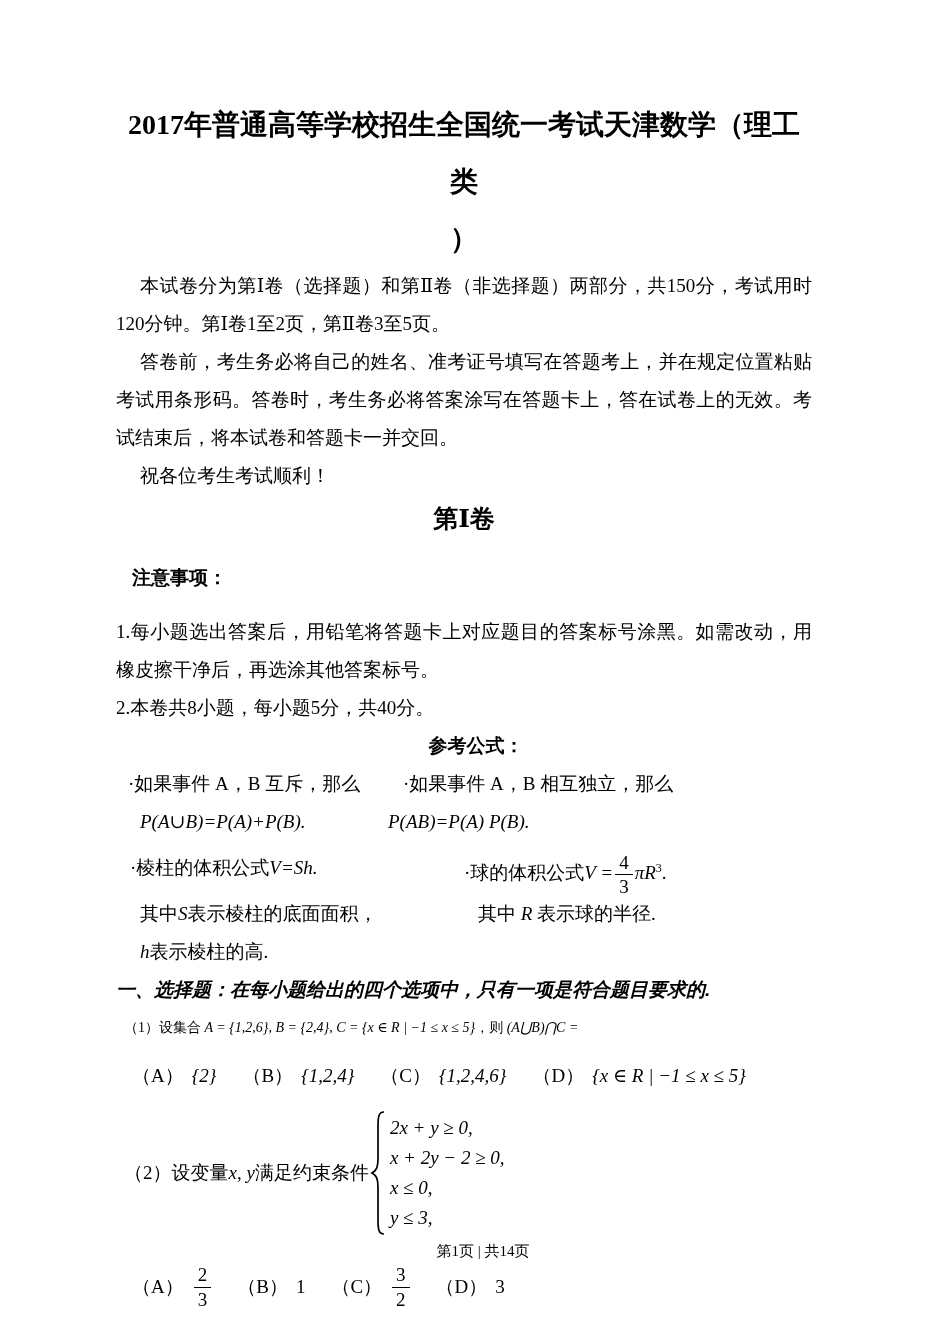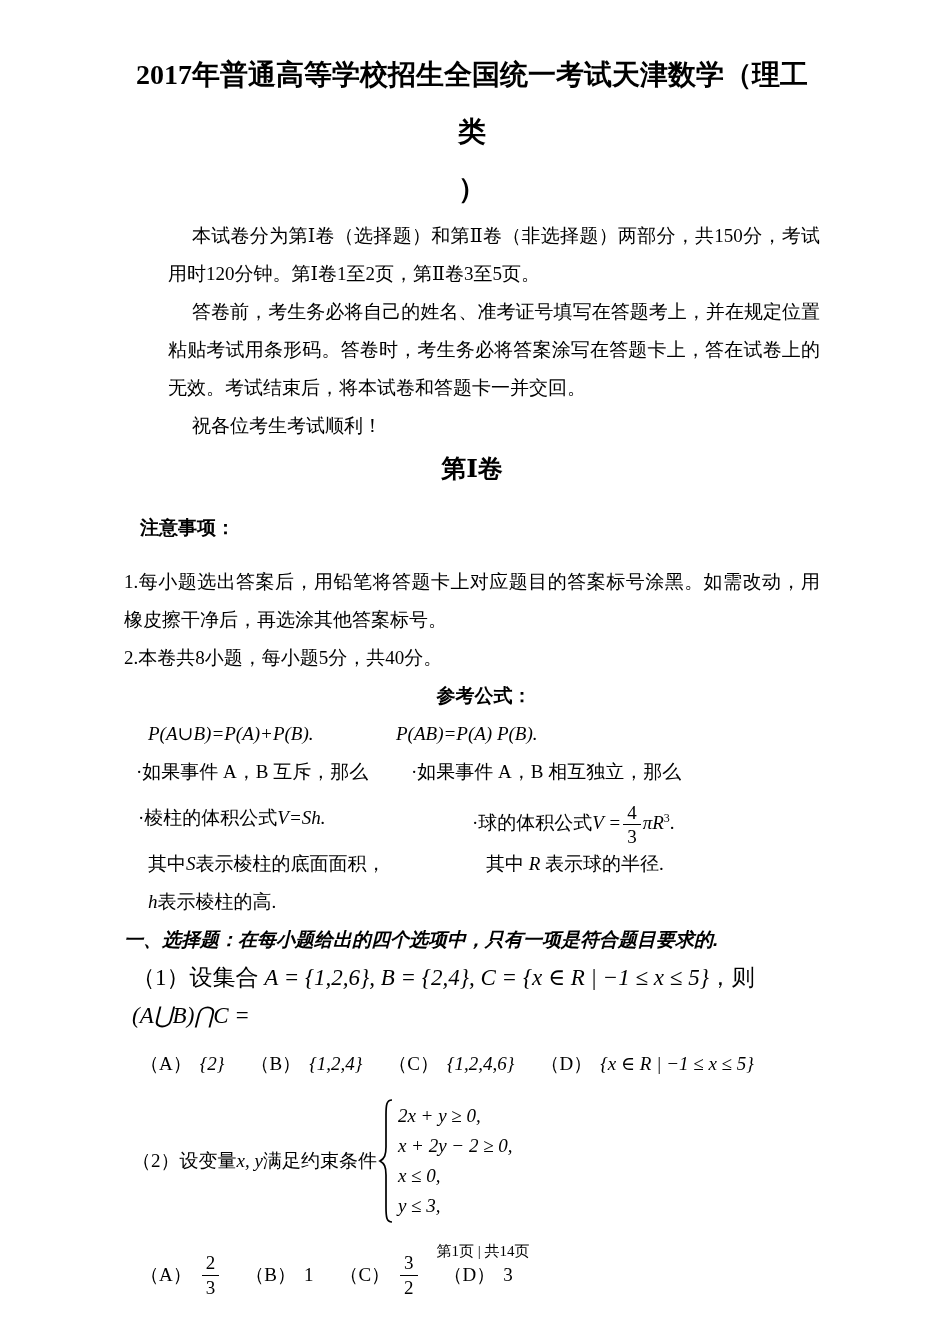--- a/index.html
+++ b/index.html
@@ -3,54 +3,54 @@
 <meta charset="utf-8">
 <style>
   html, body { margin: 0; padding: 0; }
   body {
     width: 950px; height: 1344px;
     background: #ffffff; color: #000000;
     font-family: "Liberation Serif", "DejaVu Serif", serif;
     position: relative; overflow: hidden;
   }
   .content {
-    position: absolute; left: 124px; top: 0;
-    width: 696px; padding-top: 46px;
+    position: absolute; left: 116px; top: 0;
+    width: 696px; padding-top: 96px;
   }
   .doc-title {
     text-align: center; font-size: 28px; font-weight: bold;
     line-height: 57px; margin: 0;
   }
   .doc-title .subject { font-family: "Liberation Sans", "DejaVu Sans", sans-serif; }
   .body-p {
     font-size: 19px; line-height: 38px; margin: 0;
     text-align: justify;
   }
-  .indent { text-indent: 24px; margin-left: 44px; }
+  .indent { text-indent: 24px; }
   .bold-sans { font-family: "Liberation Sans", "DejaVu Sans", sans-serif; font-weight: bold; }
   .part-heading {
     text-align: center; font-size: 25px; font-weight: bold;
     line-height: 48px; margin: 0;
   }
   .notice-heading { font-size: 19px; line-height: 38px; margin: 16px; }
   .formulas-heading { font-size: 19px; line-height: 38px; margin: 0; padding-left: 24px; text-align: center; }
   .formula-row { position: relative; height: 38px; font-size: 19px; line-height: 38px; }
   .formula-row.tall { height: 54px; line-height: 54px; text-decoration: underline; }
   .fcol { position: absolute; top: 0; white-space: nowrap; }
   .math { font-style: italic; }
   .mvar { font-style: italic; }
   .frac {
     display: inline-block; text-align: center; vertical-align: middle;
     line-height: 1.15; font-size: 19px; margin: 0 2px;
   }
   .frac .num { display: block; border-bottom: 1.5px solid #000; padding: 0 4px 1px; }
   .frac .den { display: block; padding: 1px 4px 0; }
   sup.exp { font-size: 12px; }
   .choice-heading { font-size: 19px; line-height: 38px; margin: 0; font-style: italic; }
-  .q-stem { font-size: 23px; line-height: 38px; margin: 0; padding-left: 8px; }
+  .q-stem { font-size: 14px; line-height: 38px; margin: 0; padding-left: 8px; }
   .q-options { font-size: 19px; line-height: 38px; margin: 10px 0 0; padding-left: 16px; }
   .opt-label { margin-right: 8px; }
   .opt-val { margin-right: 26px; }
   .q2-row {
     display: flex; align-items: center; font-size: 19px;
     padding-left: 8px; margin-top: 14px;
   }
   .constraints { margin-left: 3px; line-height: 30px; white-space: nowrap; }
   .constraint-line { font-style: italic; }
   .q2-after { margin-left: 8px; white-space: nowrap; }
@@ -78,27 +78,27 @@
 
   <h2 class="part-heading">第Ⅰ卷</h2>
 
   <p class="notice-heading bold-sans">注意事项：</p>
   <p class="body-p">1.每小题选出答案后，用铅笔将答题卡上对应题目的答案标号涂黑。如需改动，用橡皮擦干净后，再选涂其他答案标号。</p>
   <p class="body-p">2.本卷共8小题，每小题5分，共40分。</p>
 
   <p class="formulas-heading bold-sans">参考公式：</p>
 
   <div class="formula-row">
-    <span class="fcol math" style="left:24px">P(A∪B)=P(A)+P(B).</span>
-    <span class="fcol math" style="left:272px">P(AB)=P(A) P(B).</span>
+    <span class="fcol" style="left:12px">·如果事件 A，B 互斥，那么</span>
+    <span class="fcol" style="left:287px">·如果事件 A，B 相互独立，那么</span>
   </div>
 
   <div class="formula-row">
-    <span class="fcol" style="left:12px">·如果事件 A，B 互斥，那么</span>
-    <span class="fcol" style="left:287px">·如果事件 A，B 相互独立，那么</span>
+    <span class="fcol math" style="left:24px">P(A∪B)=P(A)+P(B).</span>
+    <span class="fcol math" style="left:272px">P(AB)=P(A) P(B).</span>
   </div>
 
   <div class="formula-row tall">
     <span class="fcol" style="left:14px"><span>·棱柱的体积公式</span><span class="math">V=Sh.</span></span>
     <span class="fcol" style="left:348px"><span>·球的体积公式</span><span class="math">V =</span><span class="frac"><span class="num">4</span><span class="den">3</span></span><span class="math">πR</span><sup class="exp">3</sup><span>.</span></span>
   </div>
 
   <div class="formula-row">
     <span class="fcol" style="left:24px"><span>其中</span><span class="mvar">S</span><span>表示棱柱的底面面积，</span></span>
     <span class="fcol" style="left:362px"><span>其中 </span><span class="mvar">R</span><span> 表示球的半径.</span></span>

